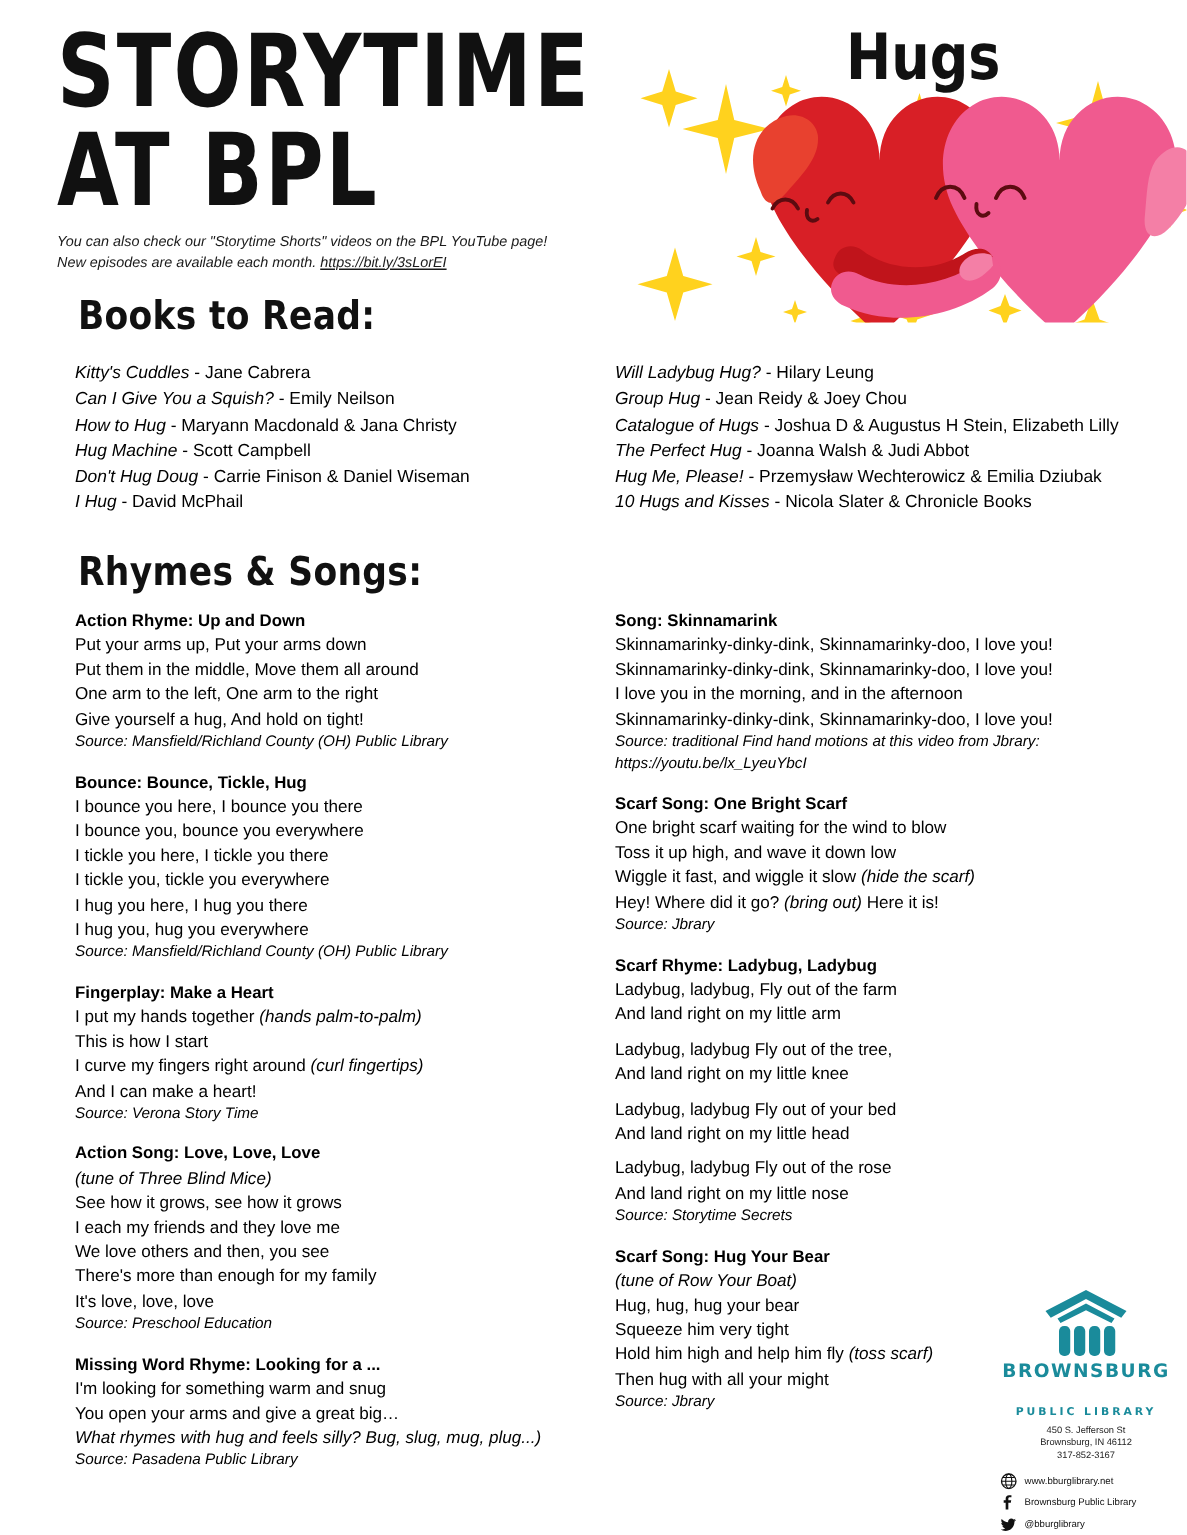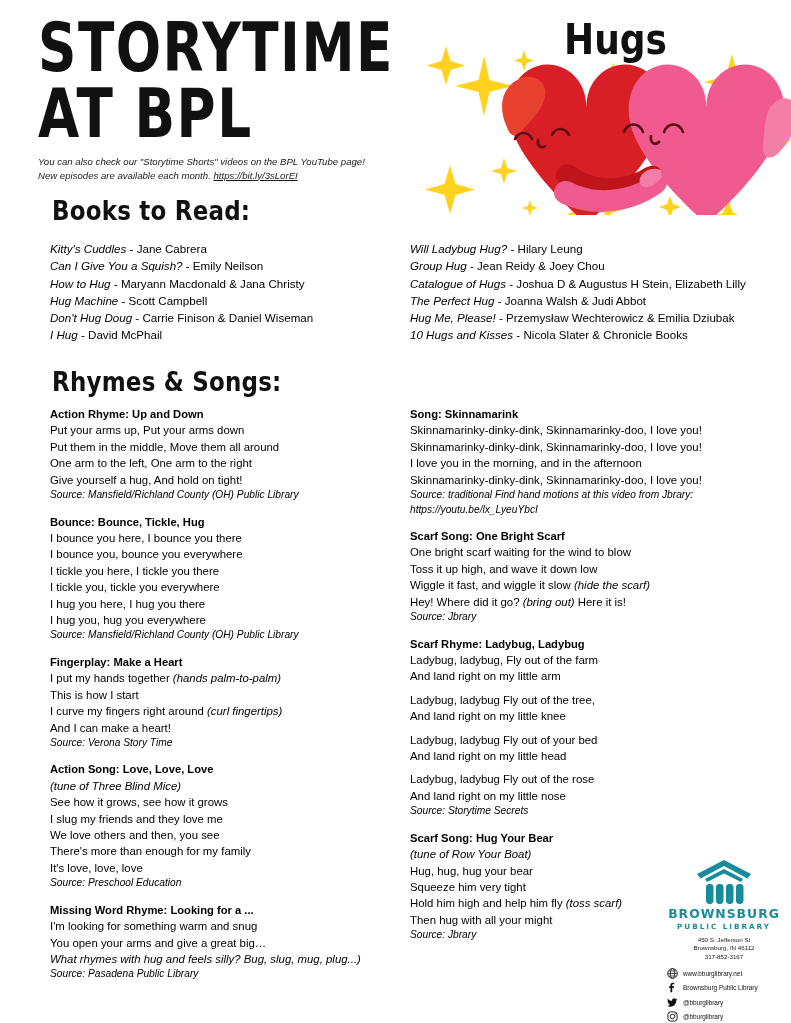--- a/index.html
+++ b/index.html
@@ -174,21 +174,21 @@
     letter-spacing: 1.0px;
     color: #1a8b9b;
     margin-top: 2px;
   }
   .logo-sub {
     font-family: "DejaVu Sans", sans-serif;
     font-weight: bold;
     font-size: 7.2px;
     letter-spacing: 2.0px;
     color: #1a8b9b;
-    margin-top: 1px;
+    margin-top: 15px;
   }
   .logo-addr {
     font-size: 6.2px;
     line-height: 8.4px;
     color: #222;
     margin-top: 5px;
   }
   .social-list {
     margin-top: 7px;
     text-align: left;
@@ -331,21 +331,21 @@
       <div class="entry-line">I put my hands together <span class="it">(hands palm-to-palm)</span></div>
       <div class="entry-line">This is how I start</div>
       <div class="entry-line">I curve my fingers right around <span class="it">(curl fingertips)</span></div>
       <div class="entry-line">And I can make a heart!</div>
       <div class="entry-source">Source: Verona Story Time</div>
     </div>
     <div class="entry">
       <div class="entry-title">Action Song: Love, Love, Love</div>
       <div class="entry-line it">(tune of Three Blind Mice)</div>
       <div class="entry-line">See how it grows, see how it grows</div>
-      <div class="entry-line">I slug my friends and they love me</div>
+      <div class="entry-line">I each my friends and they love me</div>
       <div class="entry-line">We love others and then, you see</div>
       <div class="entry-line">There's more than enough for my family</div>
       <div class="entry-line">It's love, love, love</div>
       <div class="entry-source">Source: Preschool Education</div>
     </div>
     <div class="entry">
       <div class="entry-title">Missing Word Rhyme: Looking for a ...</div>
       <div class="entry-line">I'm looking for something warm and snug</div>
       <div class="entry-line">You open your arms and give a great big…</div>
       <div class="entry-line it">What rhymes with hug and feels silly? Bug, slug, mug, plug...)</div>

